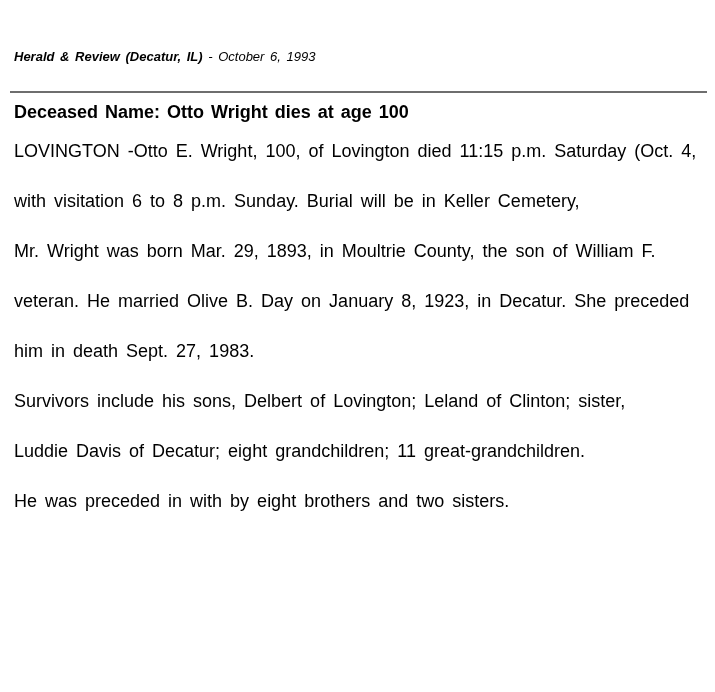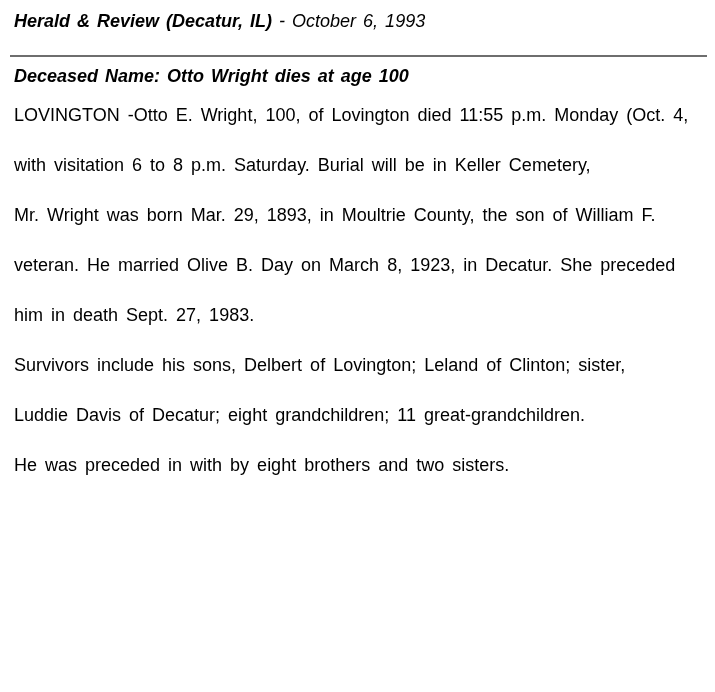--- a/index.html
+++ b/index.html
@@ -14,41 +14,41 @@
     font-family: "Liberation Sans", "DejaVu Sans", sans-serif;
     overflow: hidden;
   }
   .page {
     box-sizing: border-box;
     width: 715px;
     height: 692px;
     padding: 11px 14px 0 14px;
   }
   .masthead {
-    font-size: 18px;
+    font-size: 13px;
     line-height: 20px;
     font-style: italic;
     font-weight: 700;
     word-spacing: 2px;
     white-space: nowrap;
+    margin-top: 36px;
   }
   .masthead-date {
     font-weight: 400;
   }
   .rule {
     height: 2px;
     background: #6e6e6e;
     margin: 24px -6px 0 -4px;
   }
   .headline {
     margin-top: 9px;
     font-size: 18px;
     line-height: 20px;
     font-weight: 700;
-    font-style: italic;
     word-spacing: 2px;
     white-space: nowrap;
   }
   .article {
     margin-top: 4px;
     font-size: 18px;
     line-height: 50px;
     word-spacing: 3px;
   }
   .article-line {
@@ -61,23 +61,23 @@
 
 <div class="page">
 
   <div class="masthead"><span class="masthead-source">Herald &amp; Review (Decatur, IL)</span><span class="masthead-date"> - October 6, 1993</span></div>
 
   <div class="rule"></div>
 
   <div class="headline">Deceased Name: Otto Wright dies at age 100</div>
 
   <div class="article">
-    <div class="article-line">LOVINGTON -Otto E. Wright, 100, of Lovington died 11:55 p.m. Monday (Oct. 4,</div>
-    <div class="article-line">with visitation 6 to 8 p.m. Saturday. Burial will be in Keller Cemetery,</div>
+    <div class="article-line">LOVINGTON -Otto E. Wright, 100, of Lovington died 11:15 p.m. Saturday (Oct. 4,</div>
+    <div class="article-line">with visitation 6 to 8 p.m. Sunday. Burial will be in Keller Cemetery,</div>
     <div class="article-line">Mr. Wright was born Mar. 29, 1893, in Moultrie County, the son of William F.</div>
-    <div class="article-line">veteran. He married Olive B. Day on March 8, 1923, in Decatur. She preceded</div>
+    <div class="article-line">veteran. He married Olive B. Day on January 8, 1923, in Decatur. She preceded</div>
     <div class="article-line">him in death Sept. 27, 1983.</div>
     <div class="article-line">Survivors include his sons, Delbert of Lovington; Leland of Clinton; sister,</div>
     <div class="article-line">Luddie Davis of Decatur; eight grandchildren; 11 great-grandchildren.</div>
     <div class="article-line">He was preceded in with by eight brothers and two sisters.</div>
   </div>
 
 </div>
 
 </body></html>

